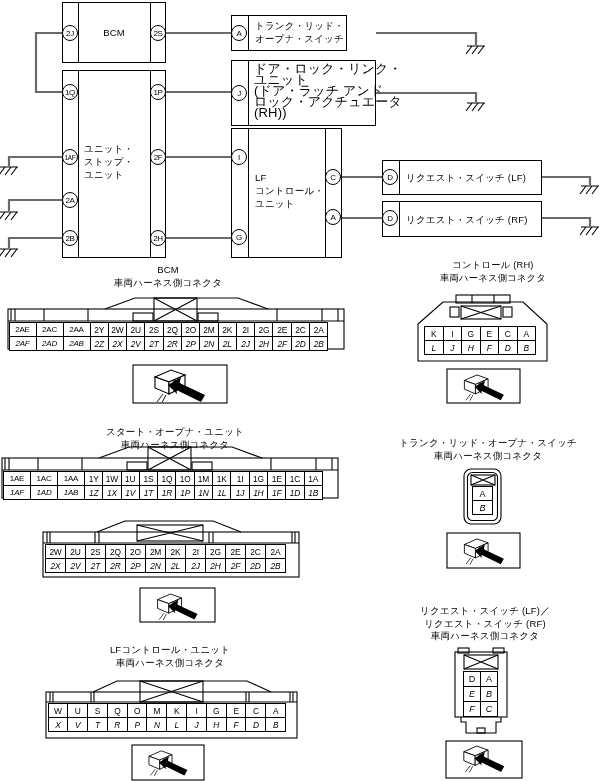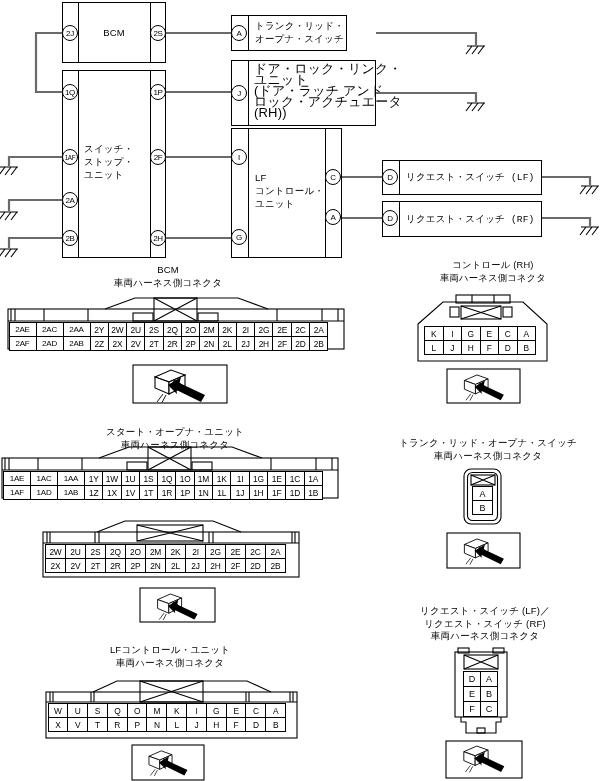--- a/index.html
+++ b/index.html
@@ -6,33 +6,33 @@
   .canvas{position:relative;width:601px;height:781px;background:#fff;overflow:hidden;
           font-family:"Liberation Sans","DejaVu Sans",sans-serif;color:#000;}
   svg.layer{position:absolute;left:0;top:0;z-index:0;}
   
   .ubox{position:absolute;border:1.5px solid #000;background:#fff;box-sizing:border-box;z-index:1;}
   .rail{position:absolute;top:-1px;bottom:-1px;width:0;border-left:1.4px solid #000;}
   .rail.l{left:14.5px}
   .rail.r{right:14.5px}
   .ulabel{position:absolute;font-size:9.5px;line-height:13px;white-space:pre;z-index:2;letter-spacing:.2px;}
   .ulabel.center{left:16px;right:16px;top:0;bottom:0;display:flex;align-items:center;justify-content:center;text-align:center;}
-  .ulabel.vcenter{display:flex;align-items:center;font-family:Liberation Mono, monospace;}
+  .ulabel.vcenter{display:flex;align-items:center;}
   .ulabel.tight{line-height:11px;font-size:13px;}
   
   .term{position:absolute;width:16px;height:16px;border:1.3px solid #000;border-radius:50%;background:#fff;
         display:flex;align-items:center;justify-content:center;font-size:8px;letter-spacing:-.3px;
         z-index:3;box-sizing:border-box;}
   .term.small{font-size:6.3px;}
   
   .title{position:absolute;text-align:center;font-size:9.5px;line-height:12.5px;z-index:2;letter-spacing:.2px;}
   
   .pin-grid{position:absolute;z-index:2;}
   .pin-row{display:flex;text-align:center;}
-  .pin-row + .pin-row{margin-top:-1px;}
+  .pin-row + .pin-row{margin-top:-1px;font-style:italic;}
   .pin-cell{box-sizing:border-box;border:1px solid #000;background:#fff;height:15px;
             display:flex;align-items:center;justify-content:center;font-size:8.4px;letter-spacing:-.2px;}
   .pin-cell + .pin-cell{margin-left:-1px;}
   .grid-16 .pin-cell{width:19.3px;}
   .grid-16 .pin-cell.wide{width:28px;font-size:8px;}
   .grid-12a .pin-cell{width:21px;}
   .grid-12b .pin-cell{width:20.8px;}
   .grid-6 .pin-cell{width:19.5px;}
   .grid-1 .pin-cell{width:21px;font-size:9px;}
   .grid-2 .pin-cell{width:18px;height:16px;font-size:9px;}
@@ -179,21 +179,21 @@
 
   <div class="ubox" style="left:62px;top:2px;width:104px;height:61px">
     <i class="rail l"></i>
     <i class="rail r"></i>
     <span class="ulabel center">BCM</span>
   </div>
 
   <div class="ubox" style="left:62px;top:70px;width:104px;height:188px">
     <i class="rail l"></i>
     <i class="rail r"></i>
-    <span class="ulabel" style="left:21px;top:71px">スイッチ・</span>
+    <span class="ulabel" style="left:21px;top:71px">ユニット・</span>
     <span class="ulabel" style="left:21px;top:84px">ストップ・</span>
     <span class="ulabel" style="left:21px;top:97px">ユニット</span>
   </div>
 
   <div class="ubox" style="left:231px;top:15px;width:116px;height:36px">
     <i class="rail l" style="left:15.5px"></i>
     <span class="ulabel" style="left:23px;top:3px">トランク・リッド・</span>
     <span class="ulabel" style="left:23px;top:16px">オープナ・スイッチ</span>
   </div>
 

